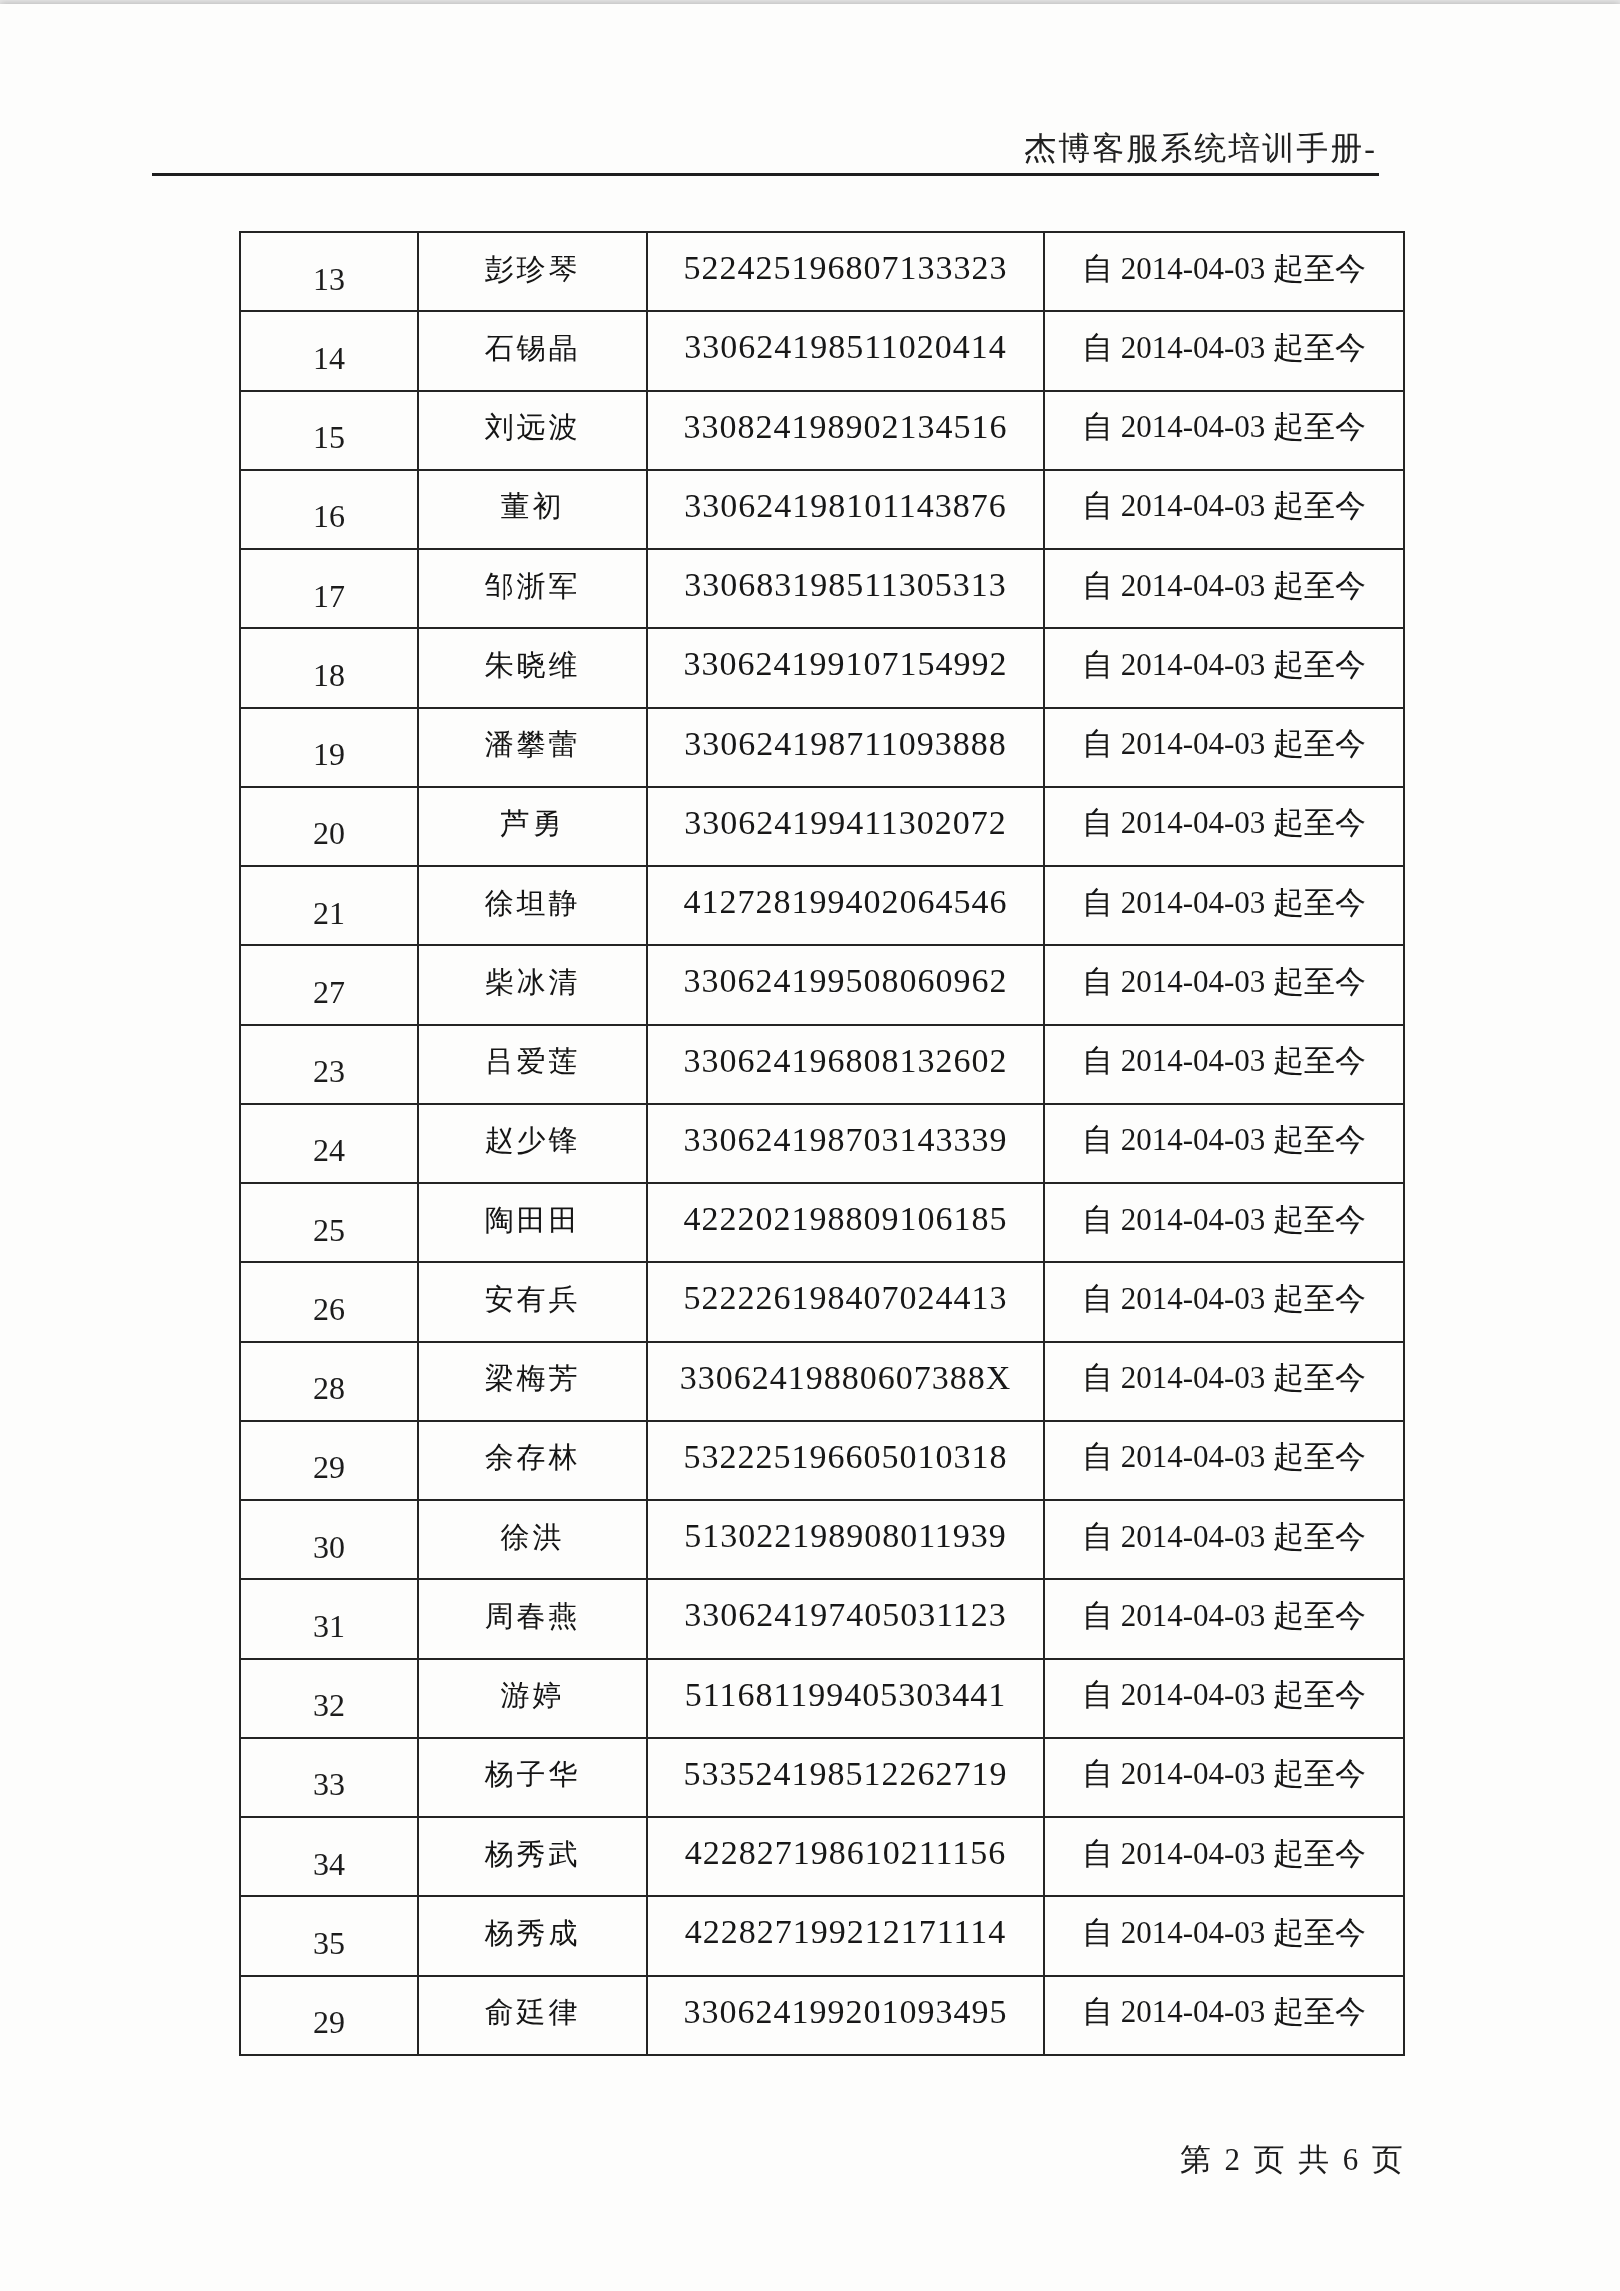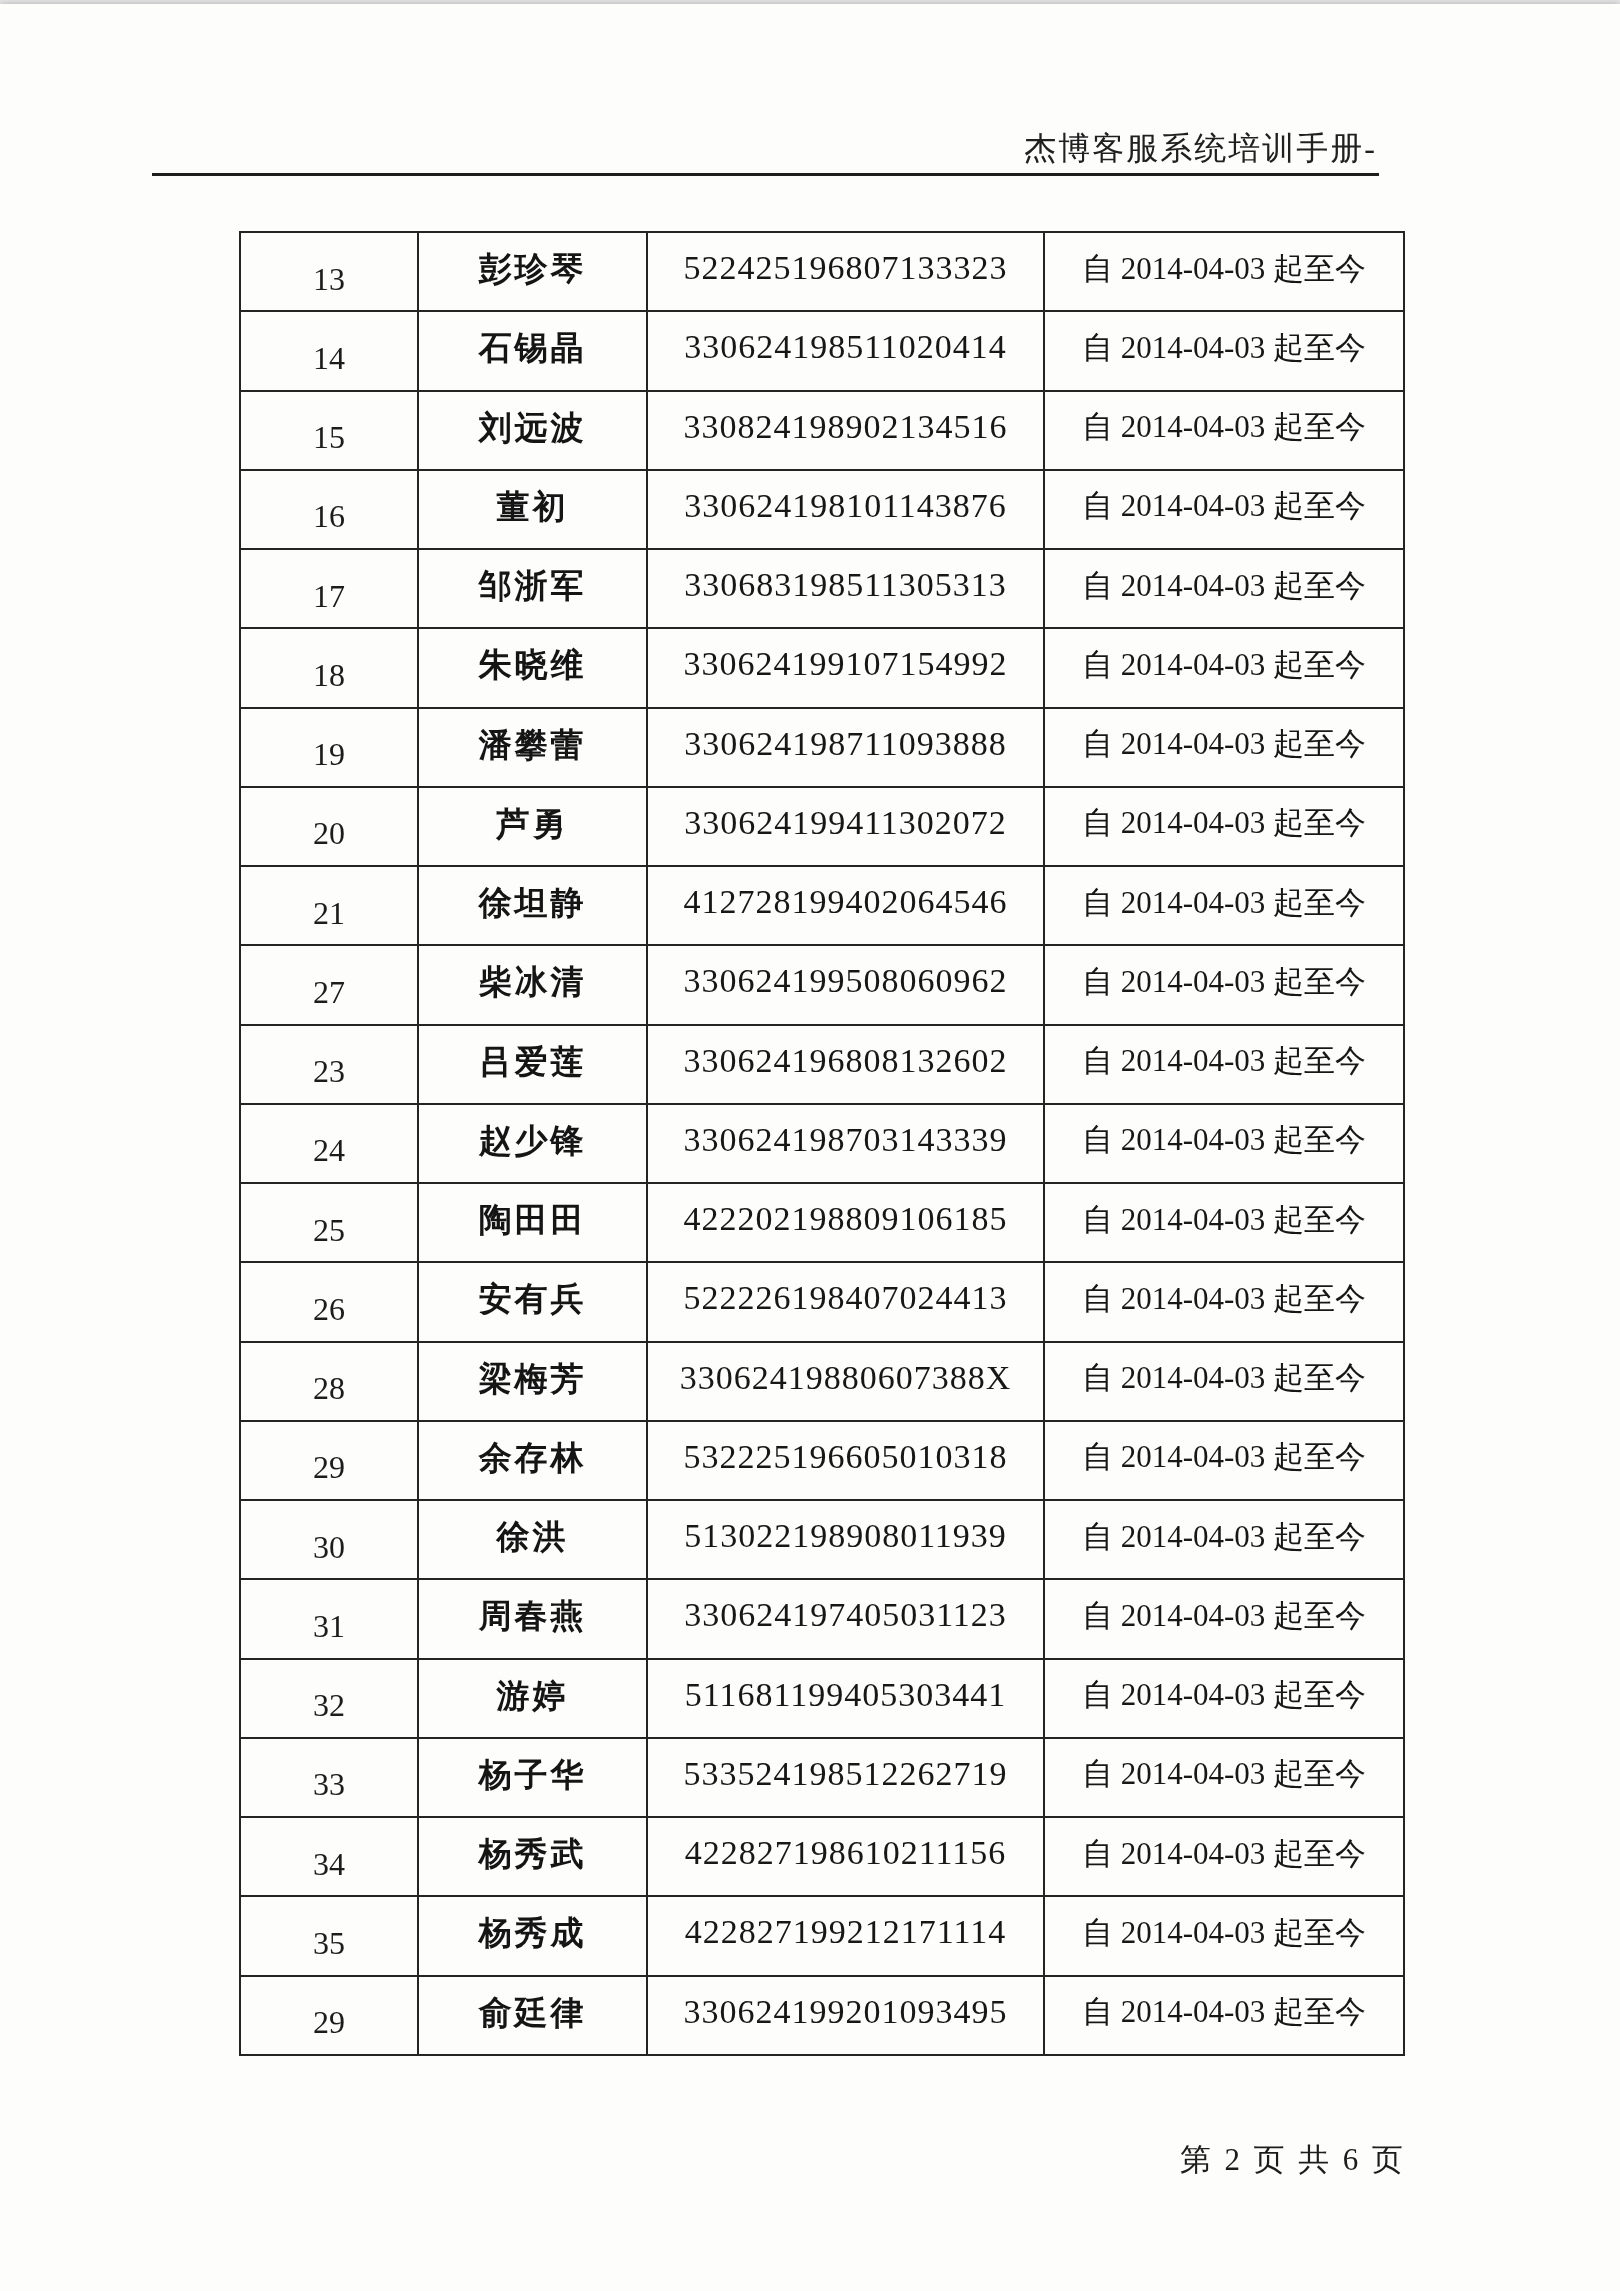--- a/index.html
+++ b/index.html
@@ -41,22 +41,22 @@
     overflow:hidden;
     white-space:nowrap;
   }
   td.cell-no {
     font-size:32px;
     color:#1c1c1c;
     padding-top:16px;
   }
   td.cell-name {
     font-family:"DejaVu Sans","Liberation Sans",sans-serif;
-    font-weight:700;
-    font-size:33px;
+    font-weight:400;
+    font-size:29px;
     letter-spacing:2.9px;
     color:#151515;
     padding-bottom:5px;
   }
   td.cell-id {
     font-size:34px;
     letter-spacing:1px;
     color:#171717;
     padding-bottom:8px;
   }

